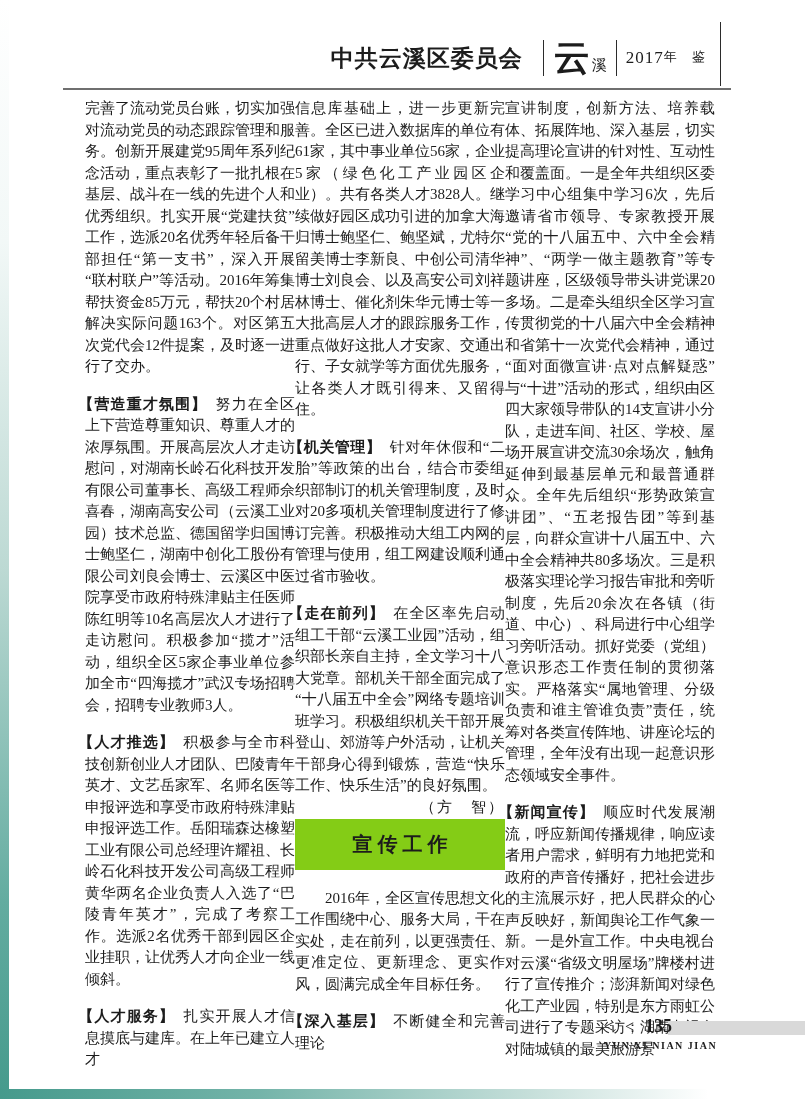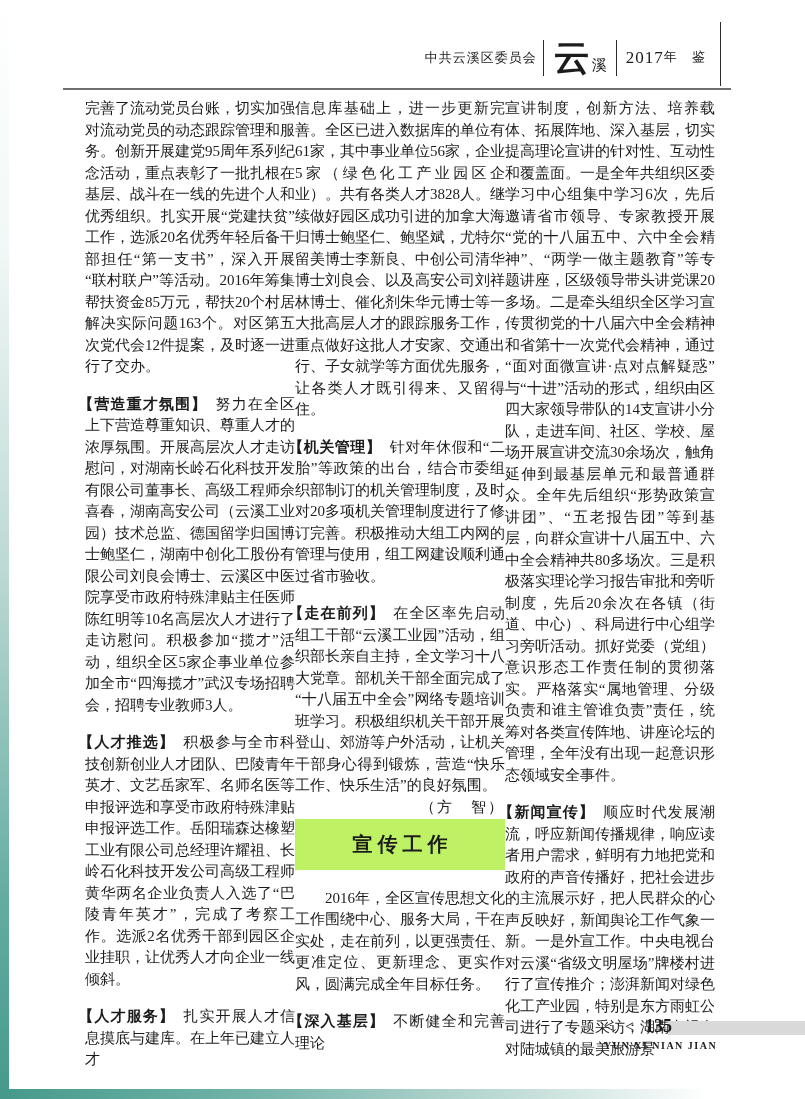--- a/index.html
+++ b/index.html
@@ -20,22 +20,22 @@
     position:absolute;left:0;bottom:0;width:738px;height:10px;
     background:linear-gradient(to right,#459a8c 0%,#74b4a9 35%,#c6dfda 72%,#ffffff 96%);
   }
   
   .header-row{
     position:absolute;top:40px;right:86px;
     display:flex;align-items:center;
   }
   .committee{
     font-family:"Liberation Sans","DejaVu Sans",sans-serif;
-    font-weight:normal;font-size:13px;letter-spacing:1px;
-    margin-right:6px;white-space:nowrap;
+    font-weight:bold;font-size:23px;letter-spacing:1px;
+    margin-right:20px;white-space:nowrap;
   }
   .vline{width:1px;height:36px;background:#2b2b2b;}
   .logo-block{
     display:flex;align-items:flex-end;
     padding:0 9px 0 10px;line-height:1;
   }
   .logo-main{font-weight:bold;font-size:36px;line-height:0.95;}
   .logo-sub{font-size:15px;margin-left:2px;margin-bottom:2px;}
   .year-block{
     display:flex;justify-content:center;
@@ -62,21 +62,21 @@
   .labeled{text-indent:-0.45em;}
   .indent{text-indent:2em;}
   .plabel{
     font-family:"Liberation Sans","DejaVu Sans",sans-serif;
     font-weight:bold;
     margin-right:0.55em;
   }
   .byline{float:right;letter-spacing:2px;}
   .section-box{
     margin:22px 0 18px 0;
-    background:#bef264;
+    background:#84cc16;
     text-align:center;
     font-family:"Liberation Sans","DejaVu Sans",sans-serif;
     font-weight:bold;font-size:20px;letter-spacing:5px;
     padding:12px 0;
     text-indent:5px;
   }
 
   
   .footer-bar{position:absolute;left:668px;top:1021px;width:137px;height:14px;background:#d9d9d9;}
   .page-marker-row{

